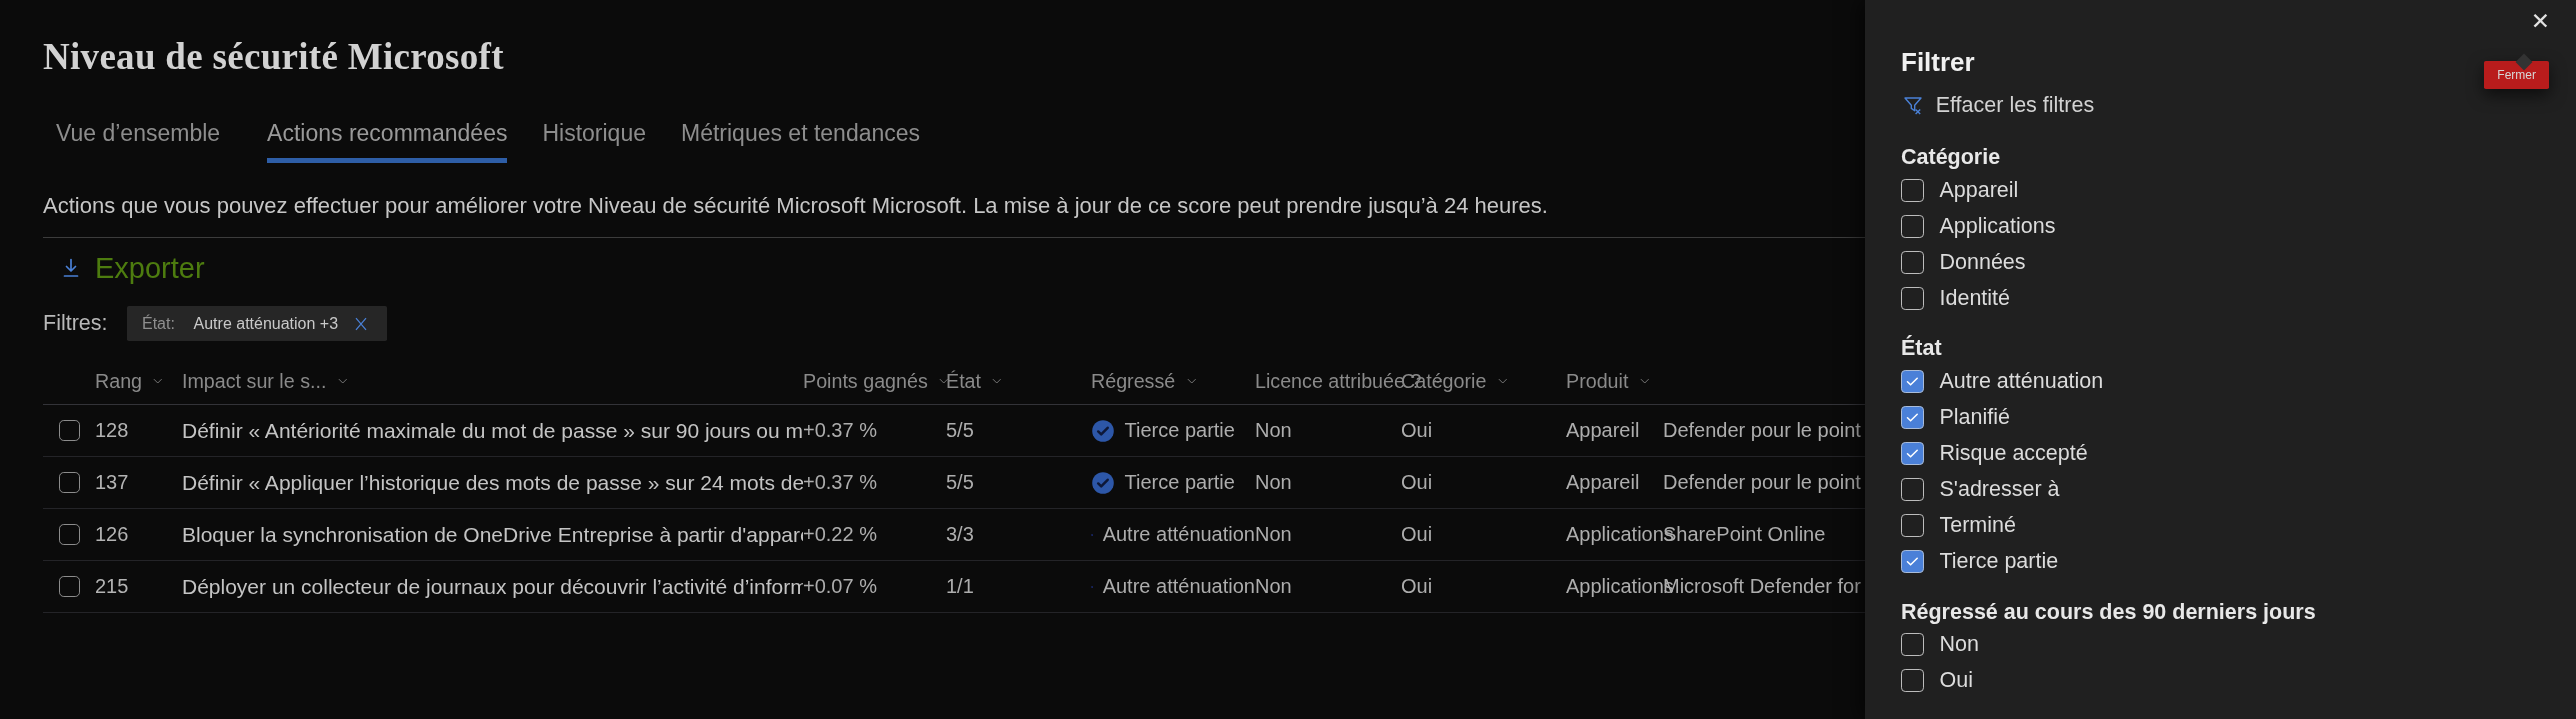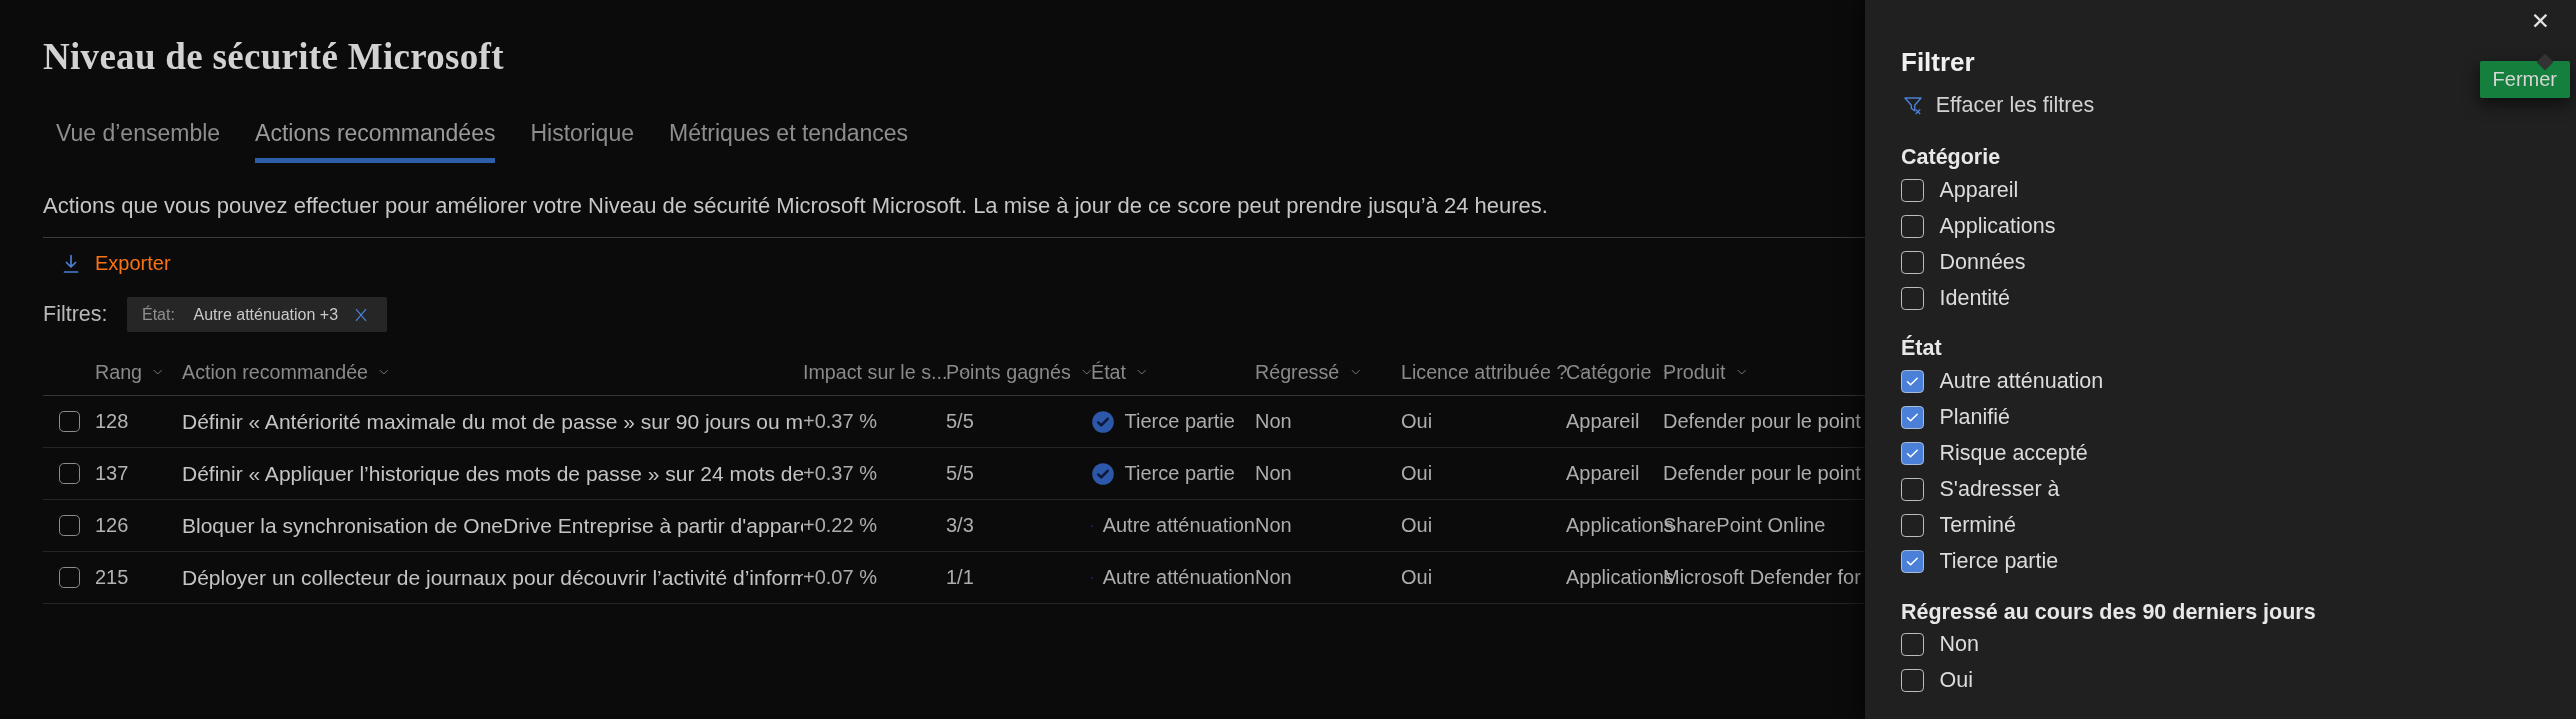--- a/index.html
+++ b/index.html
@@ -23,28 +23,28 @@
     color:#d2d2d2;
     letter-spacing:0.3px;
   }
 
   .tabs { display:flex; gap:35px; margin:37px 0 0 56px; }
   .tab {
     font-size:23px; color:#8d8d8d; line-height:30px;
     padding-bottom:9.5px; border-bottom:5.4px solid transparent;
     cursor:pointer; white-space:nowrap;
   }
-  .tab.active { color:#9a9a9a; border-bottom-color:#2e5ea7; }
+  .tab.active { color:#9a9a9a; border-bottom-color:#2e5ea7;margin-left:12px; }
 
   .page-desc { margin:30px 0 0 43px; font-size:22px; color:#c6c6c6; }
 
   .divider { margin:18px 0 0 43px; width:1822px; height:1.2px; background:#3c3c3c; }
 
   .export-row { display:flex; align-items:center; gap:12px; margin:14.3px 0 0 59px; }
-  .export-row .label { font-size:20px; color:#f97316; }
+  .export-row .label { font-size:29px; color:#4d7c0f; }
 
   .filters-row { display:flex; align-items:center; margin:21.5px 0 0 43px; }
   .filters-label { font-size:21.5px; color:#b8b8b8; }
   .filter-chip {
     display:flex; align-items:center; gap:13px;
     margin-left:19px; height:35px; padding:0 15.5px;
     background:#262626; border-radius:1.8px; cursor:default;
   }
   .filter-chip .chip-prefix { font-size:16px; color:#8f8f8f; }
   .filter-chip .chip-value  { font-size:16px; color:#c9c9c9;margin-left:16px; }
@@ -95,22 +95,22 @@
   .fopt .label { font-size:21.5px; color:#dcdcdc; }
   .cb {
     width:23px; height:23px; flex:none;
     border:1.8px solid #bdbdbd; border-radius:4.2px; background:transparent;
     display:flex; align-items:center; justify-content:center;
   }
   .fopt.checked .cb { background:#4a80d8; border-color:#a9bcd9; }
 
   
   .tooltip {
-    position:absolute; top:61px; right:6px;
-    background:#15803d; color:#d6d6d6; font-size:20px;
+    position:absolute; top:61px; right:27px;
+    background:#b91c1c; color:#d6d6d6; font-size:12px;
     padding:7.2px 13px; border-radius:1.8px;
     box-shadow:0 6px 15.5px rgba(0,0,0,.6);
   }
   .tooltip .pointer {
     position:absolute; top:-5.4px; right:19px;
     width:12px; height:12px; background:#333333; transform:rotate(45deg);
   }
 </style>
 </head>
 <body>
@@ -154,26 +154,20 @@
       </span>
     </div>
   </div>
 
   <div class="table">
 
     <div class="trow thead">
       <div class="hcell"></div>
       <div class="hcell">
         <span>Rang</span>
-        <svg width="15.5" height="15.5" viewBox="0 0 24 24">
-            <path d="M6 9.5l6 6 6-6" fill="none" stroke="#7a7a7a" stroke-width="1.5"></path>
-          </svg>
-      </div>
-      <div class="hcell">
-        <span>Action recommandée</span>
         <svg width="15.5" height="15.5" viewBox="0 0 24 24">
             <path d="M6 9.5l6 6 6-6" fill="none" stroke="#7a7a7a" stroke-width="1.5"></path>
           </svg>
       </div>
       <div class="hcell">
         <span>Impact sur le s...</span>
         <svg width="15.5" height="15.5" viewBox="0 0 24 24">
             <path d="M6 9.5l6 6 6-6" fill="none" stroke="#7a7a7a" stroke-width="1.5"></path>
           </svg>
       </div>

